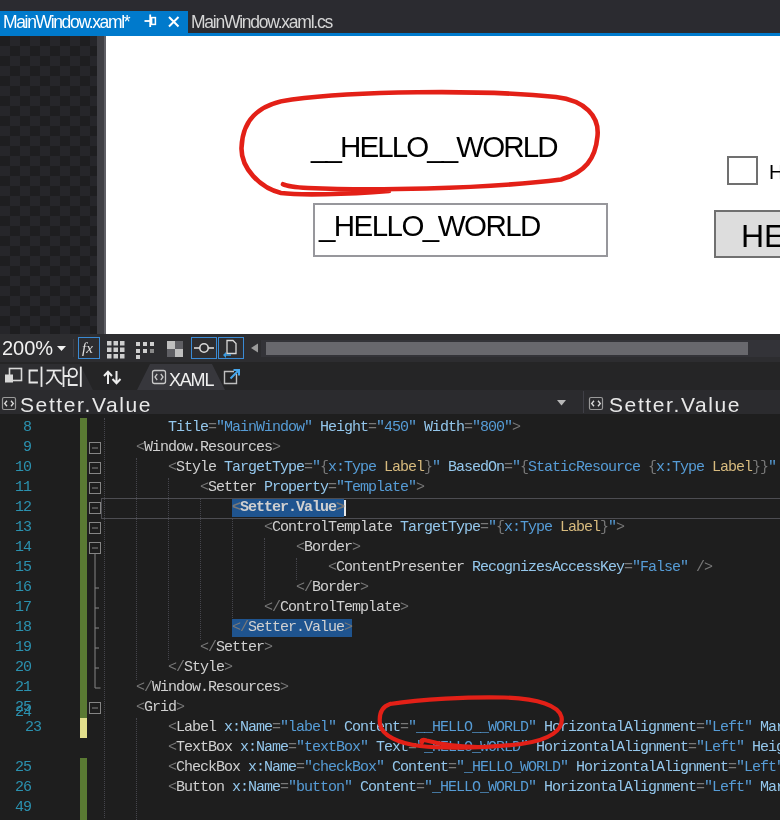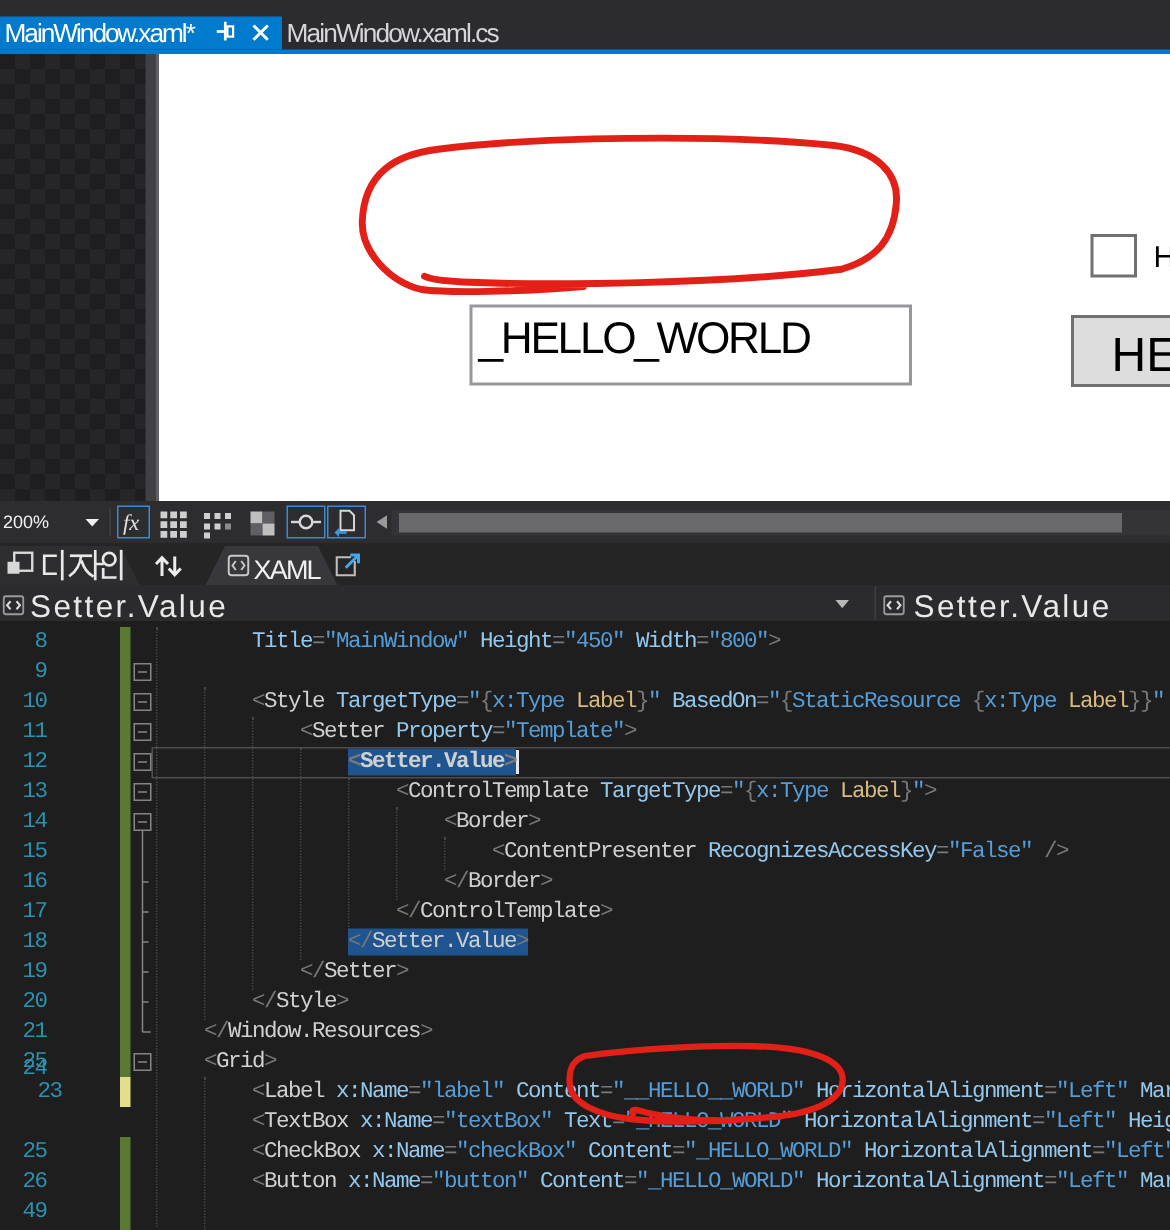--- a/index.html
+++ b/index.html
@@ -28,32 +28,33 @@
   <div class="abs" style="left:191px;top:11px;height:22px;line-height:23px;font-size:17.5px;letter-spacing:-1.25px;color:#d6d6d6;">MainWindow.xaml.cs</div>
   <div class="abs" style="left:0;top:33px;width:780px;height:3px;background:#007acc;"></div>
 
   <div class="abs" style="left:0;top:36px;width:97px;height:298px;
     background-image:conic-gradient(#26262a 25%,#1e1e20 0 50%,#26262a 0 75%,#1e1e20 0);
     background-size:20px 20px;"></div>
   <div class="abs" style="left:97px;top:36px;width:7px;height:298px;background:#404045;"></div>
   <div class="abs" style="left:104px;top:36px;width:2px;height:298px;background:#606066;"></div>
   <div class="abs" style="left:106px;top:36px;width:674px;height:298px;background:#ffffff;"></div>
 
+  <div class="abs" style="left:311px;top:129px;font-size:29.5px;letter-spacing:-1.9px;line-height:35px;color:#000;">__HELLO__WORLD</div>
 
   <div class="abs" style="left:313px;top:203px;width:291px;height:50px;border:2px solid #97979c;background:#fff;"></div>
   <div class="abs" style="left:319px;top:207.5px;font-size:29.5px;letter-spacing:-1.55px;line-height:36px;color:#000;">_HELLO_WORLD</div>
 
   <div class="abs" style="left:727px;top:156px;width:27px;height:25px;border:2px solid #707070;background:#fff;"></div>
   <div class="abs" style="left:769px;top:160px;font-size:20px;line-height:24px;color:#000;">HELLO</div>
 
   <div class="abs" style="left:714px;top:210px;width:80px;height:44px;border:2px solid #707070;background:#dddddd;"></div>
   <div class="abs" style="left:741px;top:219px;font-size:32px;line-height:34px;color:#000;">HELLO</div>
 
   <div class="abs" style="left:0;top:334px;width:780px;height:28px;background:#2d2d30;"></div>
-  <div class="abs" style="left:2px;top:334px;height:28px;line-height:28px;font-size:12px;color:#f1f1f1;">200%</div>
+  <div class="abs" style="left:2px;top:334px;height:28px;line-height:28px;font-size:20px;color:#f1f1f1;">200%</div>
 
   <div class="abs" style="left:261px;top:340px;width:519px;height:17px;background:#333338;"></div>
   <div class="abs" style="left:266px;top:342px;width:482px;height:13px;background:#68686d;"></div>
 
   <div class="abs" style="left:0;top:362px;width:780px;height:28px;background:#252526;"></div>
   <div class="abs" style="left:0;top:364px;width:93px;height:26px;background:#2e2e31;
        clip-path:polygon(0 0,80px 0,93px 26px,0 26px);"></div>
   <div class="abs" style="left:137px;top:364px;width:88px;height:26px;background:#37373c;
        clip-path:polygon(13px 0,75px 0,88px 26px,0 26px);"></div>
   <div class="abs" style="left:169px;top:365px;height:26px;line-height:30px;font-size:18px;letter-spacing:-1.2px;color:#f0f0f0;">XAML</div>
@@ -100,20 +101,21 @@
   <div class="ln" style="top:658px;">20</div>
   <div class="ln" style="top:678px;">21</div>
   <div class="ln" style="top:698px;">25</div>
   <div class="ln" style="top:718px;margin-left:10px;">23</div>
   <div class="ln" style="top:703px;">24</div>
   <div class="ln" style="top:758px;">25</div>
   <div class="ln" style="top:778px;">26</div>
   <div class="ln" style="top:798px;">49</div>
 
   <div class="cl" style="top:418px;">        <span class="a">Title</span><span class="d">=</span><span class="v">"MainWindow"</span> <span class="a">Height</span><span class="d">=</span><span class="v">"450"</span> <span class="a">Width</span><span class="d">=</span><span class="v">"800"</span><span class="d">&gt;</span></div>
+  <div class="cl" style="top:438px;">    <span class="d">&lt;</span><span class="el">Window.Resources</span><span class="d">&gt;</span></div>
   <div class="cl" style="top:458px;">        <span class="d">&lt;</span><span class="el">Style</span> <span class="a">TargetType</span><span class="d">=</span><span class="v">"</span><span class="d">{</span><span class="v">x:Type</span> <span class="p">Label</span><span class="d">}</span><span class="v">"</span> <span class="a">BasedOn</span><span class="d">=</span><span class="v">"</span><span class="d">{</span><span class="v">StaticResource</span> <span class="d">{</span><span class="v">x:Type</span> <span class="p">Label</span><span class="d">}}</span><span class="v">"</span></div>
   <div class="cl" style="top:478px;">            <span class="d">&lt;</span><span class="el">Setter</span> <span class="a">Property</span><span class="d">=</span><span class="v">"Template"</span><span class="d">&gt;</span></div>
   <div class="cl" style="top:498px;font-weight:bold;">                <span class="d">&lt;</span><span class="el">Setter.Value</span><span class="d">&gt;</span></div>
   <div class="cl" style="top:518px;">                    <span class="d">&lt;</span><span class="el">ControlTemplate</span> <span class="a">TargetType</span><span class="d">=</span><span class="v">"</span><span class="d">{</span><span class="v">x:Type</span> <span class="p">Label</span><span class="d">}</span><span class="v">"</span><span class="d">&gt;</span></div>
   <div class="cl" style="top:538px;">                        <span class="d">&lt;</span><span class="el">Border</span><span class="d">&gt;</span></div>
   <div class="cl" style="top:558px;">                            <span class="d">&lt;</span><span class="el">ContentPresenter</span> <span class="a">RecognizesAccessKey</span><span class="d">=</span><span class="v">"False"</span> <span class="d">/&gt;</span></div>
   <div class="cl" style="top:578px;">                        <span class="d">&lt;/</span><span class="el">Border</span><span class="d">&gt;</span></div>
   <div class="cl" style="top:598px;">                    <span class="d">&lt;/</span><span class="el">ControlTemplate</span><span class="d">&gt;</span></div>
   <div class="cl" style="top:618px;">                <span class="d">&lt;/</span><span class="el">Setter.Value</span><span class="d">&gt;</span></div>
   <div class="cl" style="top:638px;">            <span class="d">&lt;/</span><span class="el">Setter</span><span class="d">&gt;</span></div>

